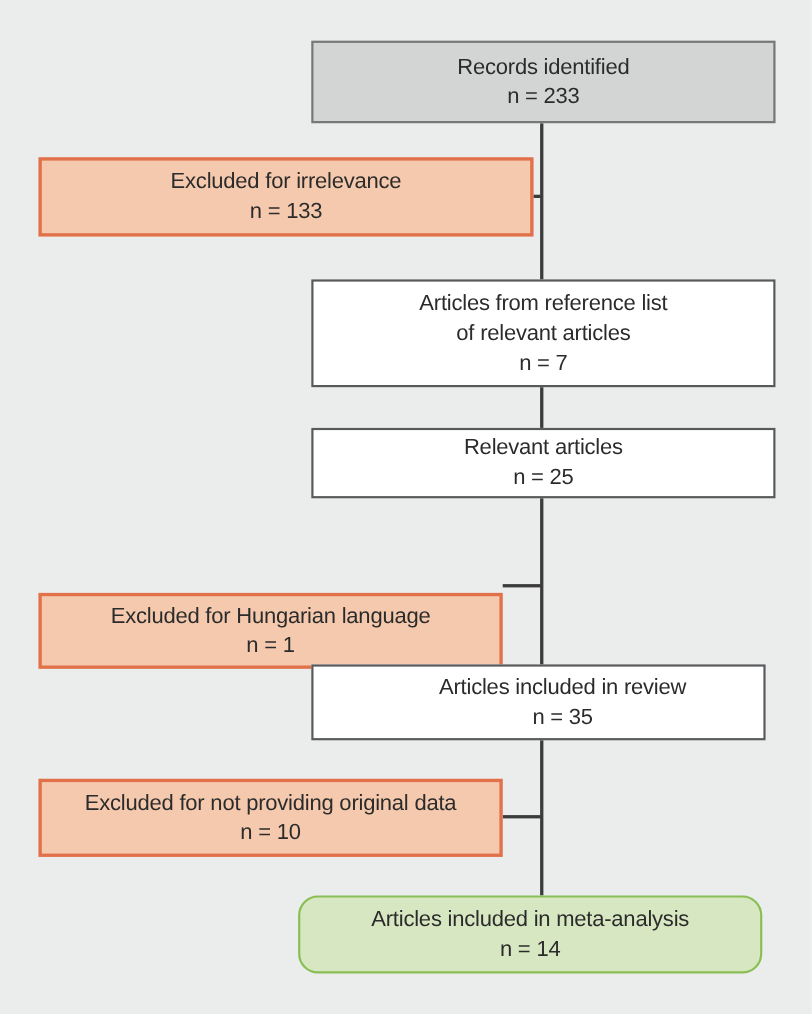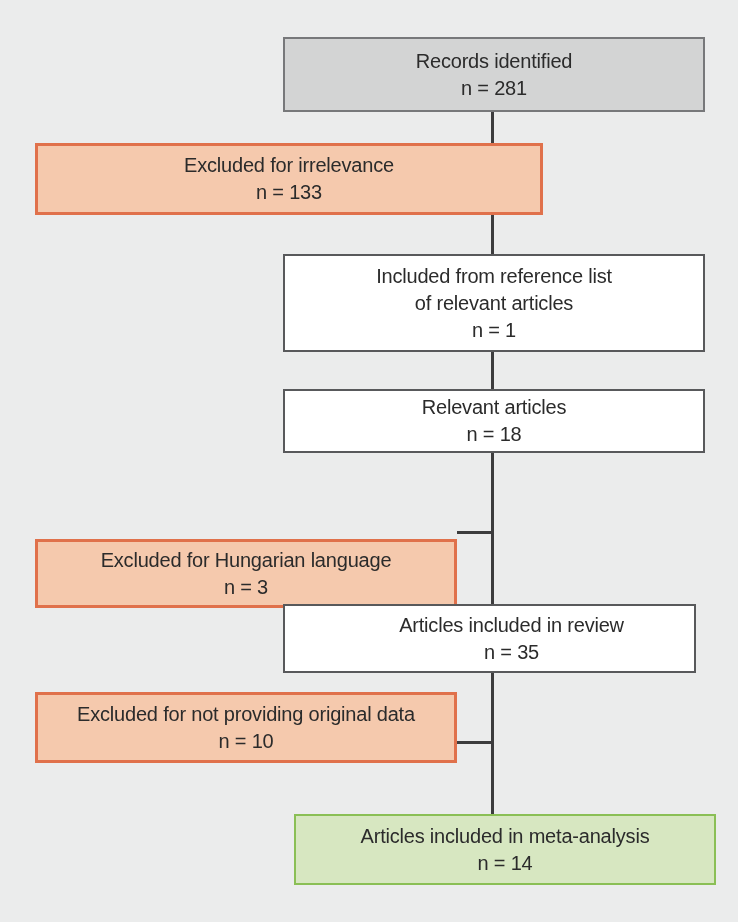--- a/index.html
+++ b/index.html
@@ -39,67 +39,67 @@
   .gray  {background:var(--gray-fill);  border:2px solid var(--gray-border);}
   .white {background:var(--white-fill); border:2px solid var(--white-border);}
   .orange{background:var(--orange-fill);border:3px solid var(--orange-border);}
   .green {background:var(--green-fill); border:2.5px solid var(--green-border);}
   .vline,.hline{position:absolute;background:var(--connector);}
   .vline{width:3px;}
   .hline{height:3px;}
 
   
   #n-records  {left:283px;top:37px; width:422px;height:75px;}
-  #n-excl1    {left:35px; top:143px;width:508px;height:72px;}
+  #n-excl1    {left:35px; top:143px;width:450px;height:72px;}
   #n-refs     {left:283px;top:254px;width:422px;height:98px;}
   #n-relevant {left:283px;top:389px;width:422px;height:64px;}
   #n-excl2    {left:35px; top:498px;width:422px;height:69px;margin-top:41px;}
   #n-review   {left:283px;top:604px;width:413px;height:69px;padding-left:44px;}
-  #n-excl3    {left:35px; top:692px;width:422px;height:71px;}
-  #n-meta     {left:294px;top:814px;width:422px;height:71px;}
+  #n-excl3    {left:35px; top:708px;width:422px;height:71px;}
+  #n-meta     {left:271px;top:814px;width:422px;height:71px;border-radius:18px;}
 
   #c-main {left:491px;top:112px;height:702px;}
   #c-excl1{left:457px;top:177px;width:36px;}
   #c-excl2{left:457px;top:531px;width:36px;}
   #c-excl3{left:457px;top:741px;width:36px;}
 </style>
 </head>
 <body>
 
 <div class="canvas">
 
   <div class="vline" id="c-main"></div>
   <div class="hline" id="c-excl1"></div>
   <div class="hline" id="c-excl2"></div>
   <div class="hline" id="c-excl3"></div>
 
   <div class="node gray" id="n-records">
     <span class="line">Records identified</span>
-    <span class="line">n = 281</span>
+    <span class="line">n = 233</span>
   </div>
 
   <div class="node orange" id="n-excl1">
     <span class="line">Excluded for irrelevance</span>
     <span class="line">n = 133</span>
   </div>
 
   <div class="node white" id="n-refs">
-    <span class="line">Included from reference list</span>
+    <span class="line">Articles from reference list</span>
     <span class="line">of relevant articles</span>
-    <span class="line">n = 1</span>
+    <span class="line">n = 7</span>
   </div>
 
   <div class="node white" id="n-relevant">
     <span class="line">Relevant articles</span>
-    <span class="line">n = 18</span>
+    <span class="line">n = 25</span>
   </div>
 
   <div class="node orange" id="n-excl2">
     <span class="line">Excluded for Hungarian language</span>
-    <span class="line">n = 3</span>
+    <span class="line">n = 1</span>
   </div>
 
   <div class="node white" id="n-review">
     <span class="line">Articles included in review</span>
     <span class="line">n = 35</span>
   </div>
 
   <div class="node orange" id="n-excl3">
     <span class="line">Excluded for not providing original data</span>
     <span class="line">n = 10</span>

